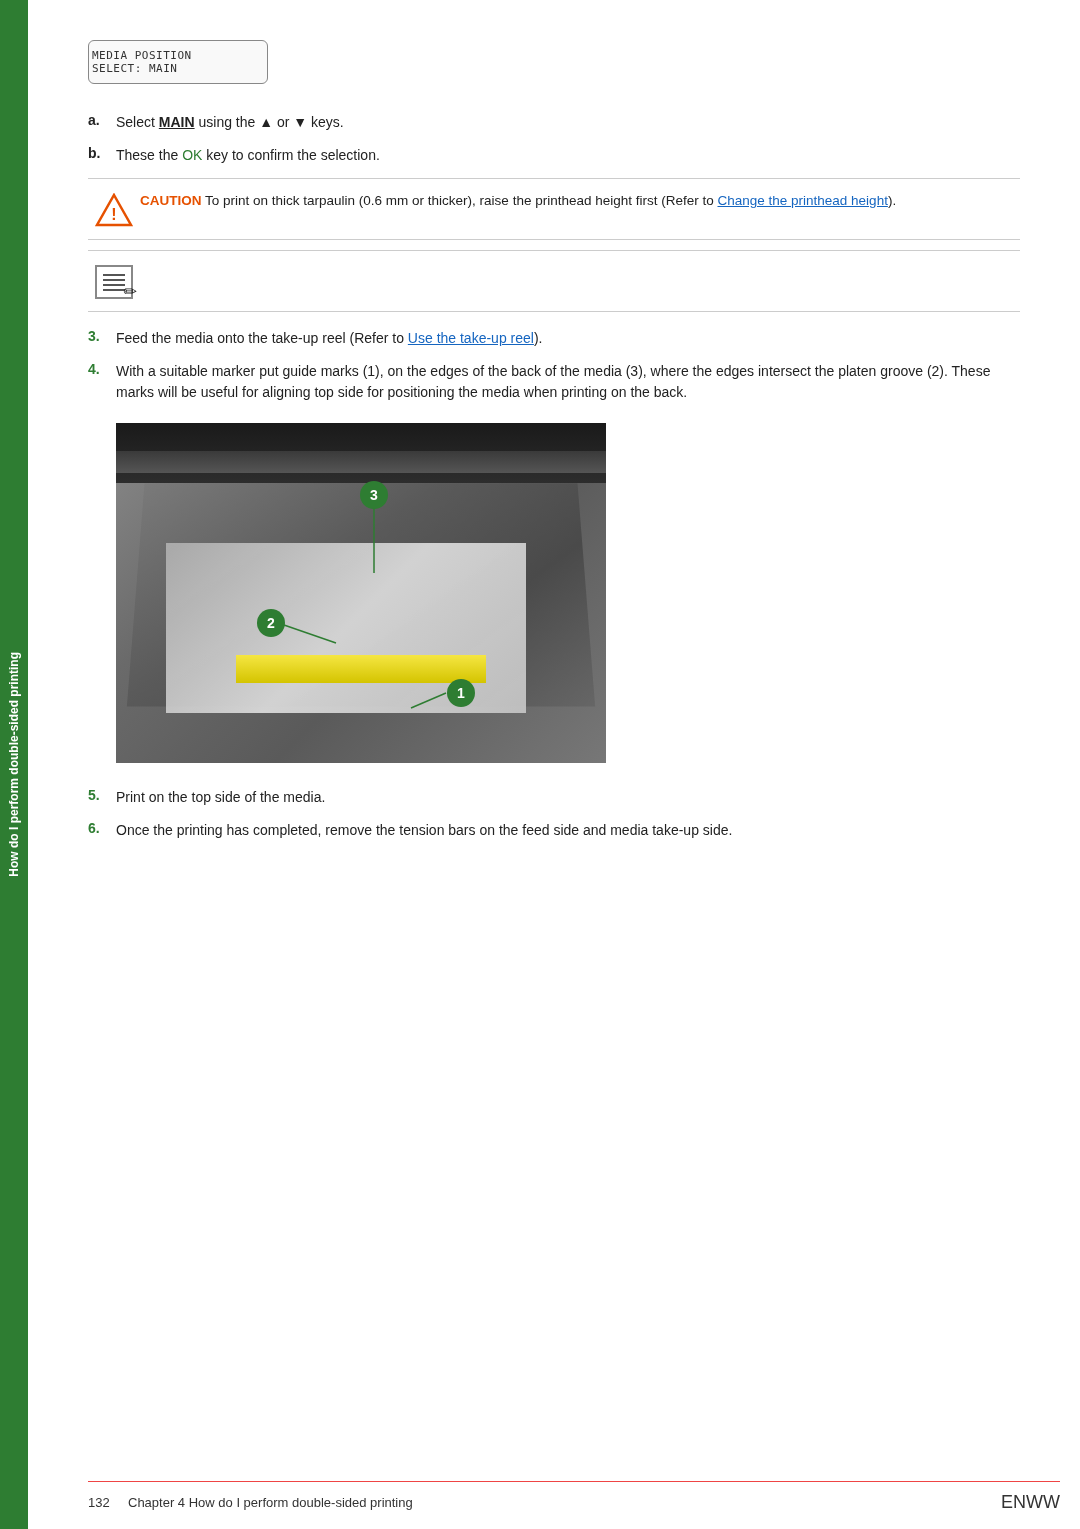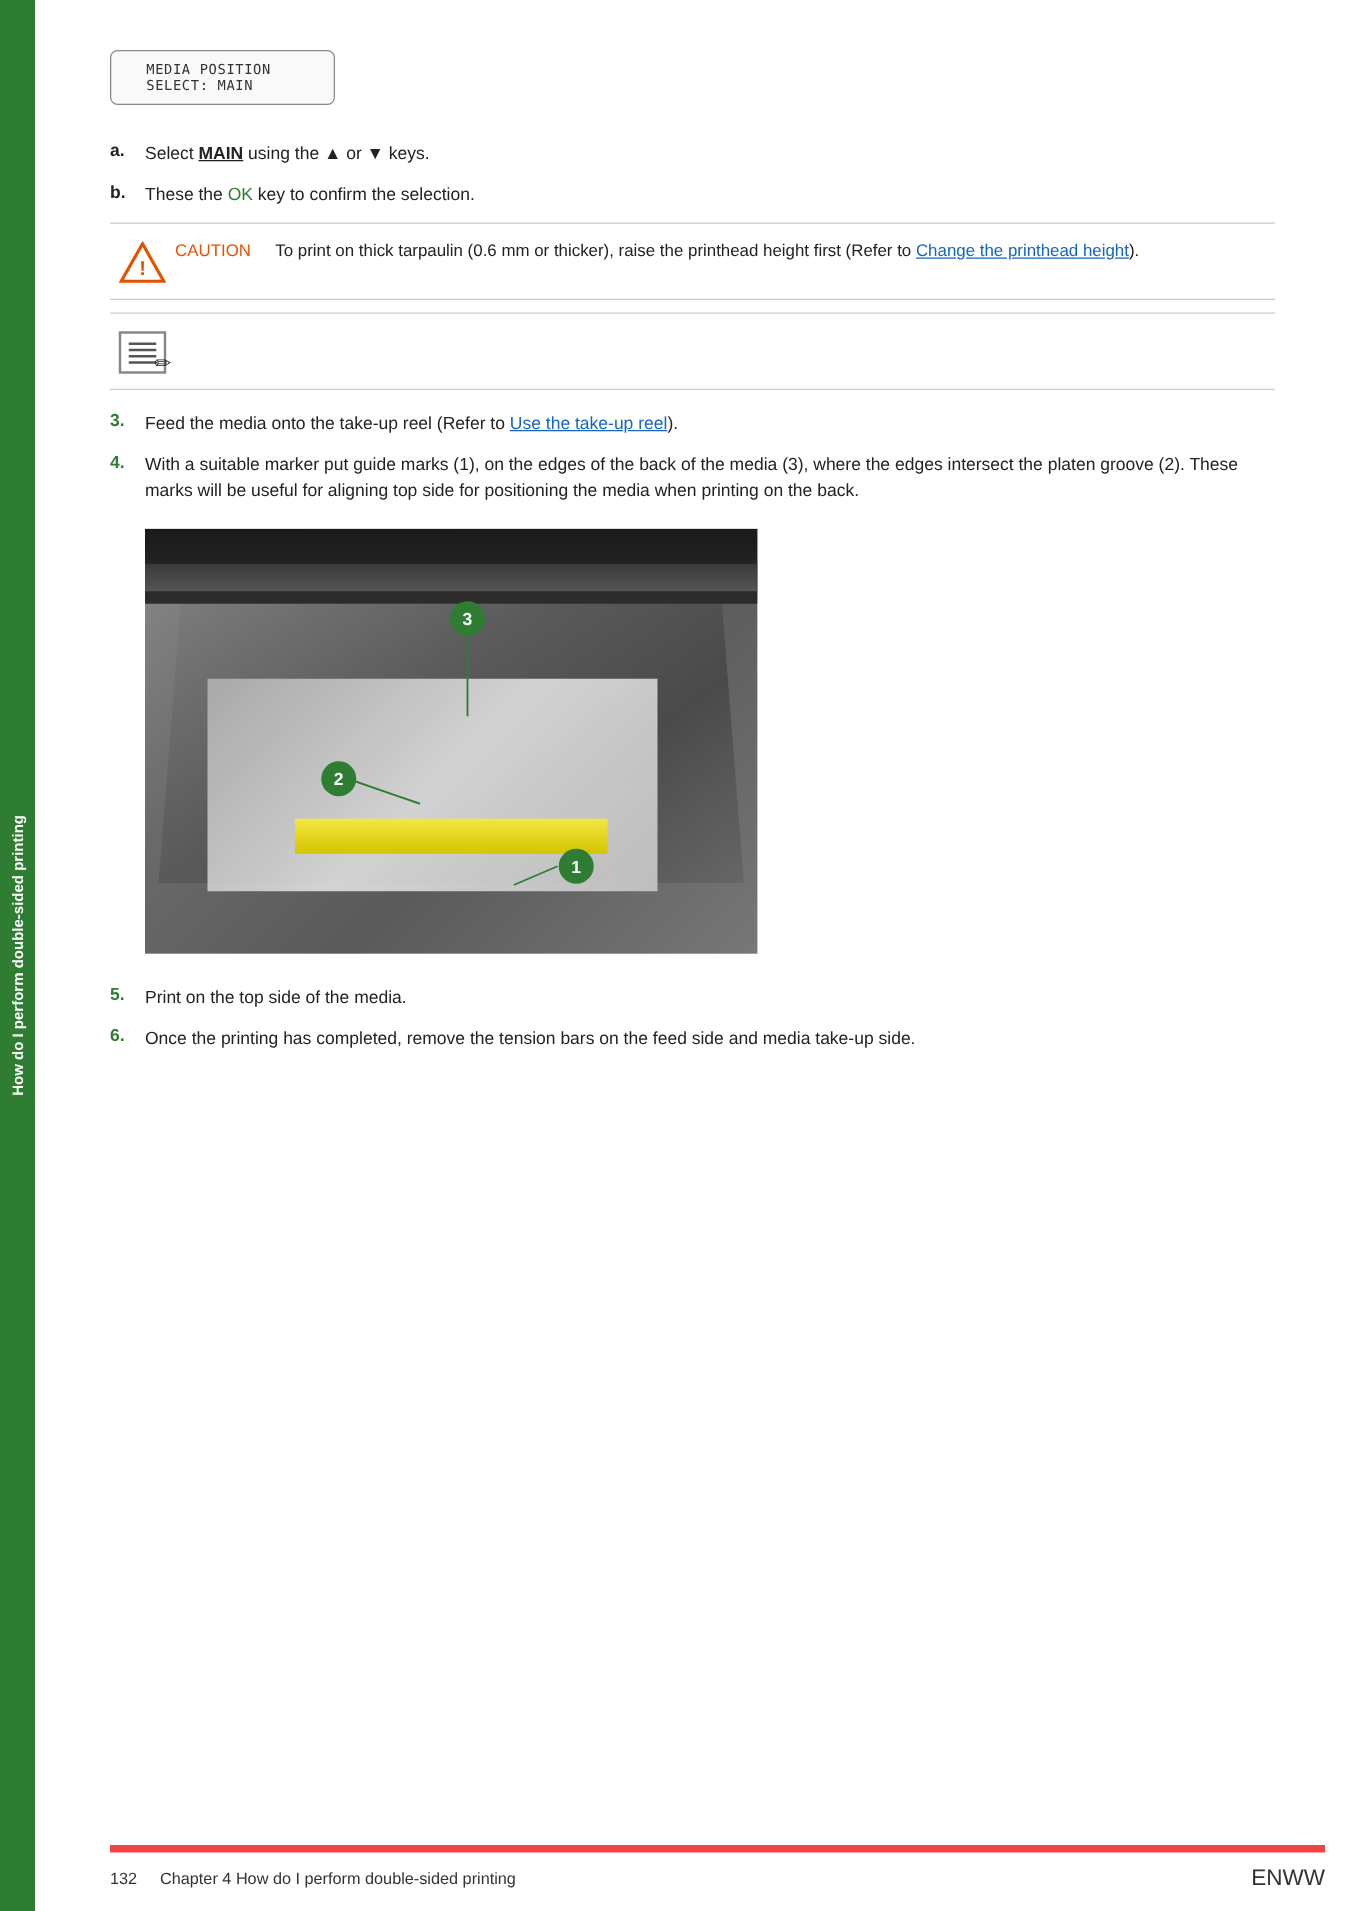--- a/index.html
+++ b/index.html
@@ -45,21 +45,21 @@
     .main-content {
       flex: 1;
       padding: 40px 60px 20px 60px;
       position: relative;
     }
 
     
     .lcd-box {
       border: 1.5px solid #888;
       border-radius: 6px;
-      padding: 8px 28px;
+      padding: 8px 3px;
       display: inline-block;
       margin-bottom: 28px;
       background: #f9f9f9;
       min-width: 180px;
     }
 
     .lcd-line {
       font-size: 11px;
       color: #333;
       letter-spacing: 0.5px;
@@ -144,22 +144,22 @@
       font-size: 16px;
     }
 
     .notice-content {
       flex: 1;
       line-height: 1.5;
       font-size: 13.5px;
     }
 
     .notice-label {
-      font-weight: normal;
-      margin-right: 16px;
+      font-weight: bold;
+      margin-right: 0;
     }
 
     .caution-label { color: #e65100; }
     .note-label { color: #333; }
 
     .link-text {
       color: #1565c0;
       text-decoration: underline;
       cursor: pointer;
     }
@@ -223,21 +223,21 @@
     }
 
     
     .page-footer {
       position: absolute;
       bottom: 16px;
       left: 60px;
       right: 20px;
       display: flex;
       align-items: center;
-      border-top: 6px solid #ef4444;
+      border-top: 1px solid #ef4444;
       padding-top: 10px;
     }
 
     .footer-page-num {
       font-size: 13px;
       color: #333;
       min-width: 40px;
     }
 
     .footer-chapter {

